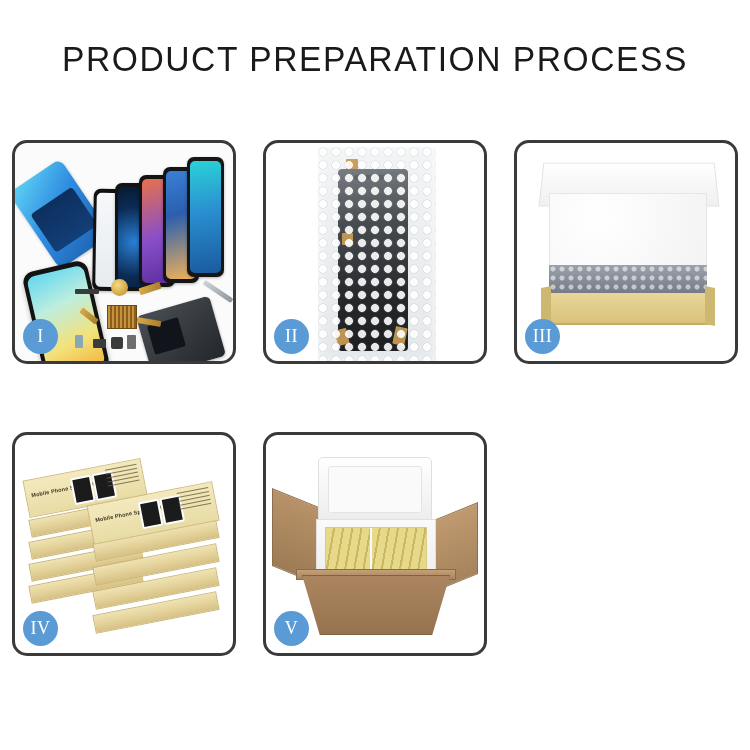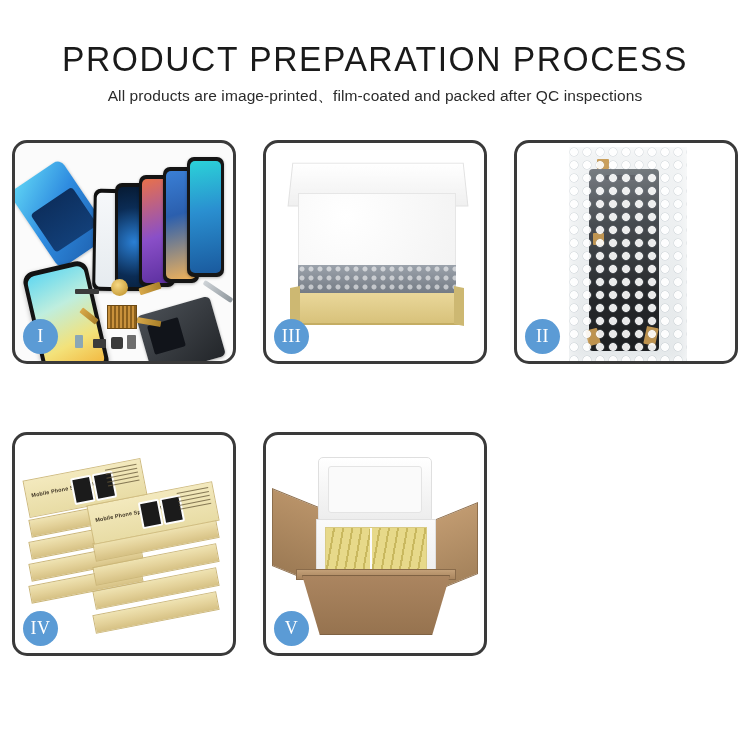--- a/index.html
+++ b/index.html
@@ -360,21 +360,20 @@
     background: rgba(120,90,60,.36);
   }
 </style>
 </head>
 <body>
 
 <div class="page">
 
   <div class="header">
     <div class="title">PRODUCT PREPARATION PROCESS</div>
-    <div class="subtitle">All products are image-printed、film-coated and packed after QC inspections</div>
   </div>
 
   <div class="grid">
 
     <div class="panel p1">
       <div class="panel-photo">
         <div class="scr-blue"></div>
         <div class="fan f1">
             <i></i>
           </div>
@@ -402,44 +401,44 @@
         <div class="chip" style="left:112px;top:192px;width:9px;height:14px;background:#6e6e6e;"></div>
         <div class="flex-strip" style="left:124px;top:142px;width:22px;height:7px;transform:rotate(-18deg);"></div>
         <div class="flex-strip" style="left:122px;top:176px;width:24px;height:6px;transform:rotate(10deg);"></div>
         <div class="flex-strip" style="left:64px;top:170px;width:20px;height:6px;transform:rotate(38deg);"></div>
         <div class="chip" style="left:60px;top:192px;width:8px;height:13px;background:#8aa7b5;"></div>
         <div class="tweez"></div>
       </div>
       <div class="badge">I</div>
     </div>
 
-    <div class="panel p3">
-      <div class="panel-photo">
-        <div class="lid"></div>
-        <div class="foam"></div>
-        <div class="fill"></div>
-        <div class="tray"></div>
-      </div>
-      <div class="badge">III</div>
-    </div>
-
     <div class="panel p2">
       <div class="panel-photo">
         <div class="bag">
           <div class="panelscr"></div>
           <div class="tape" style="left:28px;top:12px;width:12px;height:10px;"></div>
           <div class="tape" style="left:24px;top:86px;width:11px;height:12px;"></div>
           <div class="tape" style="left:18px;top:182px;width:12px;height:16px;transform:rotate(-14deg);"></div>
           <div class="tape" style="left:76px;top:180px;width:12px;height:18px;transform:rotate(12deg);"></div>
           <div class="bubbles"></div>
         </div>
       </div>
       <div class="badge">II</div>
     </div>
 
+    <div class="panel p3">
+      <div class="panel-photo">
+        <div class="lid"></div>
+        <div class="foam"></div>
+        <div class="fill"></div>
+        <div class="tray"></div>
+      </div>
+      <div class="badge">III</div>
+    </div>
+
     <div class="panel p4">
       <div class="panel-photo">
         <div class="stack">
           <div class="bx" style="left:14px;top:74px;width:112px;height:16px;transform:rotate(-11deg);"></div>
           <div class="bx" style="left:14px;top:96px;width:112px;height:16px;transform:rotate(-11deg);"></div>
           <div class="bx" style="left:14px;top:118px;width:112px;height:16px;transform:rotate(-11deg);"></div>
           <div class="bx" style="left:14px;top:140px;width:112px;height:16px;transform:rotate(-11deg);"></div>
           <div class="bx" style="left:78px;top:96px;width:124px;height:17px;transform:rotate(-11deg);"></div>
           <div class="bx" style="left:78px;top:120px;width:124px;height:17px;transform:rotate(-11deg);"></div>
           <div class="bx" style="left:78px;top:144px;width:124px;height:17px;transform:rotate(-11deg);"></div>

